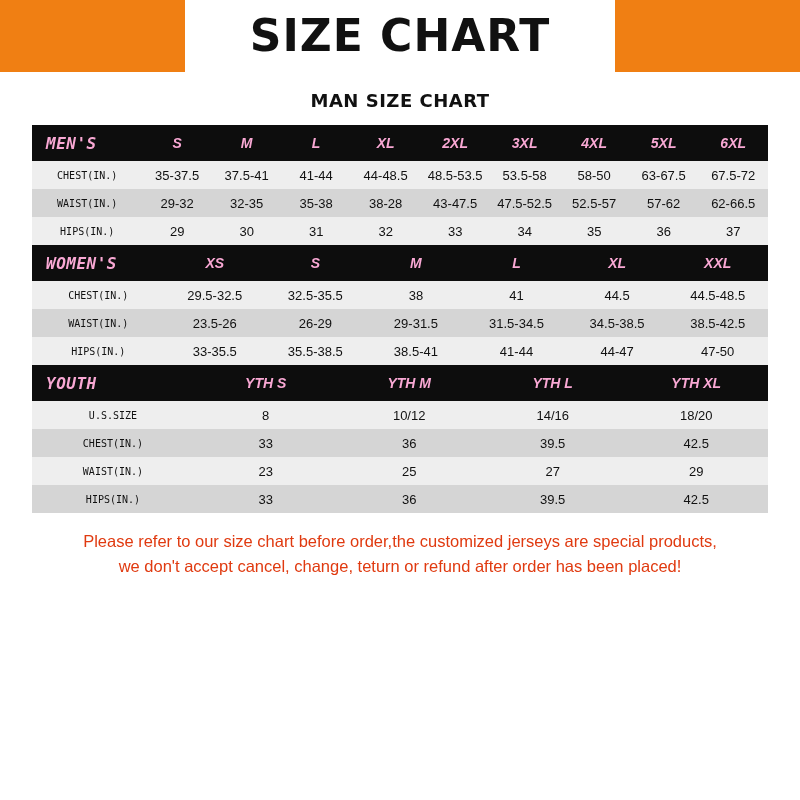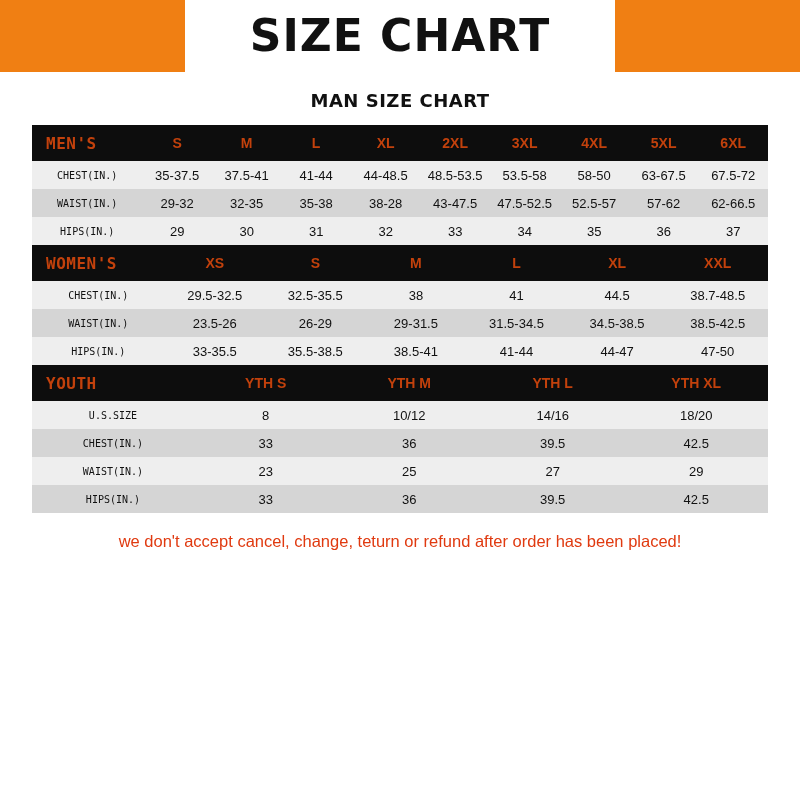--- a/index.html
+++ b/index.html
@@ -75,24 +75,25 @@
     text-align: center;
     font-size: 13px;
     color: #111111;
     padding: 0;
     height: 28px;
     vertical-align: middle;
     font-family: "Liberation Sans", sans-serif;
   }
   table.size-table thead th {
     background: #0d0d0d;
-    color: #c2410c;
+    color: #f9a8d4;
     font-weight: bold;
     font-size: 14px;
     height: 36px;
+    font-style: italic;
   }
   table.size-table thead th.row-label {
     text-align: left;
     padding-left: 14px;
     font-family: "DejaVu Sans Mono", monospace;
     font-size: 16px;
     letter-spacing: 0.5px;
   }
   table.size-table tbody td.row-label {
     text-align: center;
@@ -223,21 +224,21 @@
         </tr>
       </thead>
       <tbody>
         <tr class="band-light">
           <td class="row-label">CHEST(IN.)</td>
           <td>29.5-32.5</td>
           <td>32.5-35.5</td>
           <td>38</td>
           <td>41</td>
           <td>44.5</td>
-          <td>38.7-48.5</td>
+          <td>44.5-48.5</td>
         </tr>
         <tr class="band-dark">
           <td class="row-label">WAIST(IN.)</td>
           <td>23.5-26</td>
           <td>26-29</td>
           <td>29-31.5</td>
           <td>31.5-34.5</td>
           <td>34.5-38.5</td>
           <td>38.5-42.5</td>
         </tr>
@@ -299,16 +300,17 @@
           <td>33</td>
           <td>36</td>
           <td>39.5</td>
           <td>42.5</td>
         </tr>
       </tbody>
     </table>
   </div>
 
   <div class="note">
+    <div>Please refer to our size chart before order,the customized jerseys are special products,</div>
     <div>we don't accept cancel, change, teturn or refund after order has been placed!</div>
   </div>
 
 </div>
 
 </body></html>

